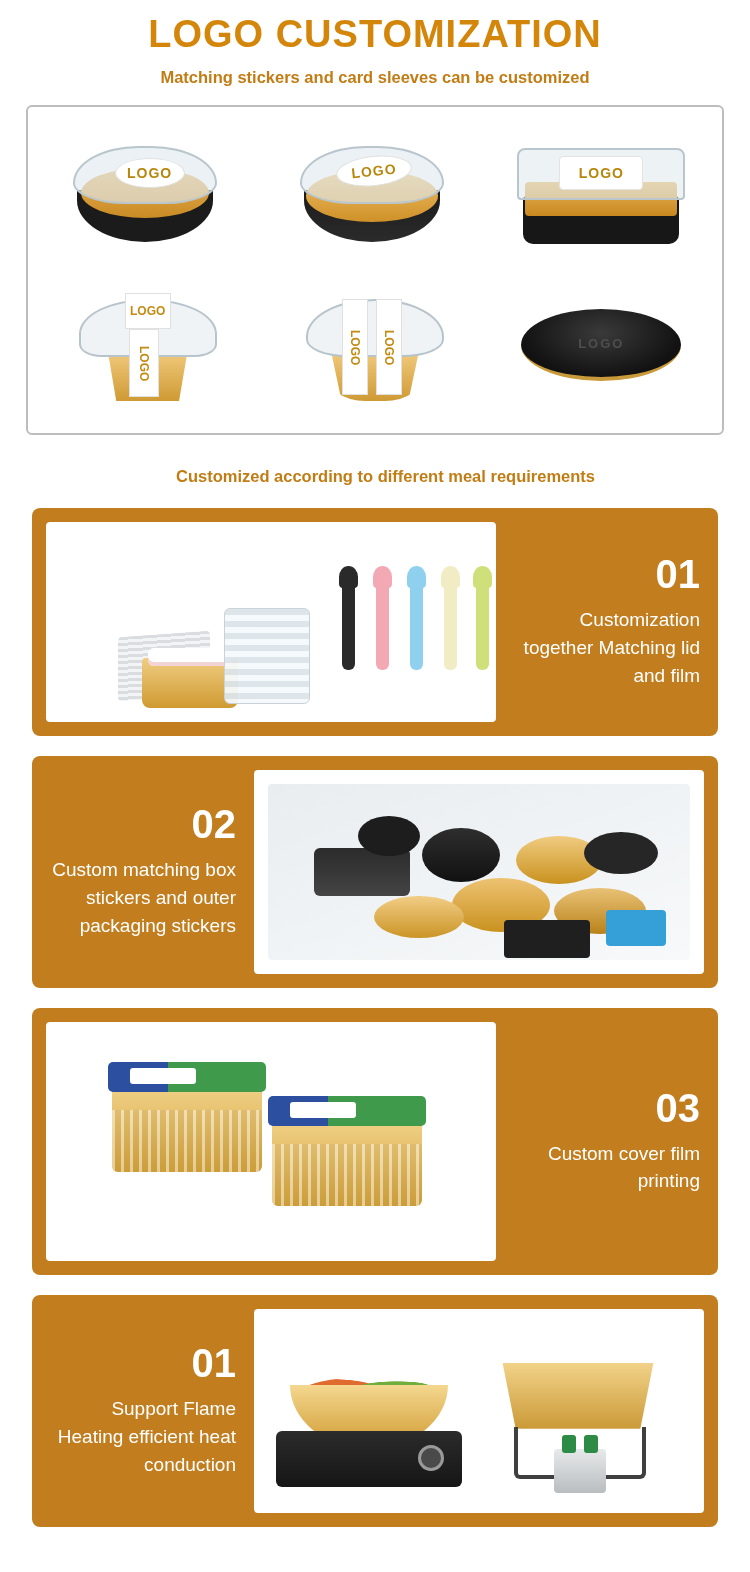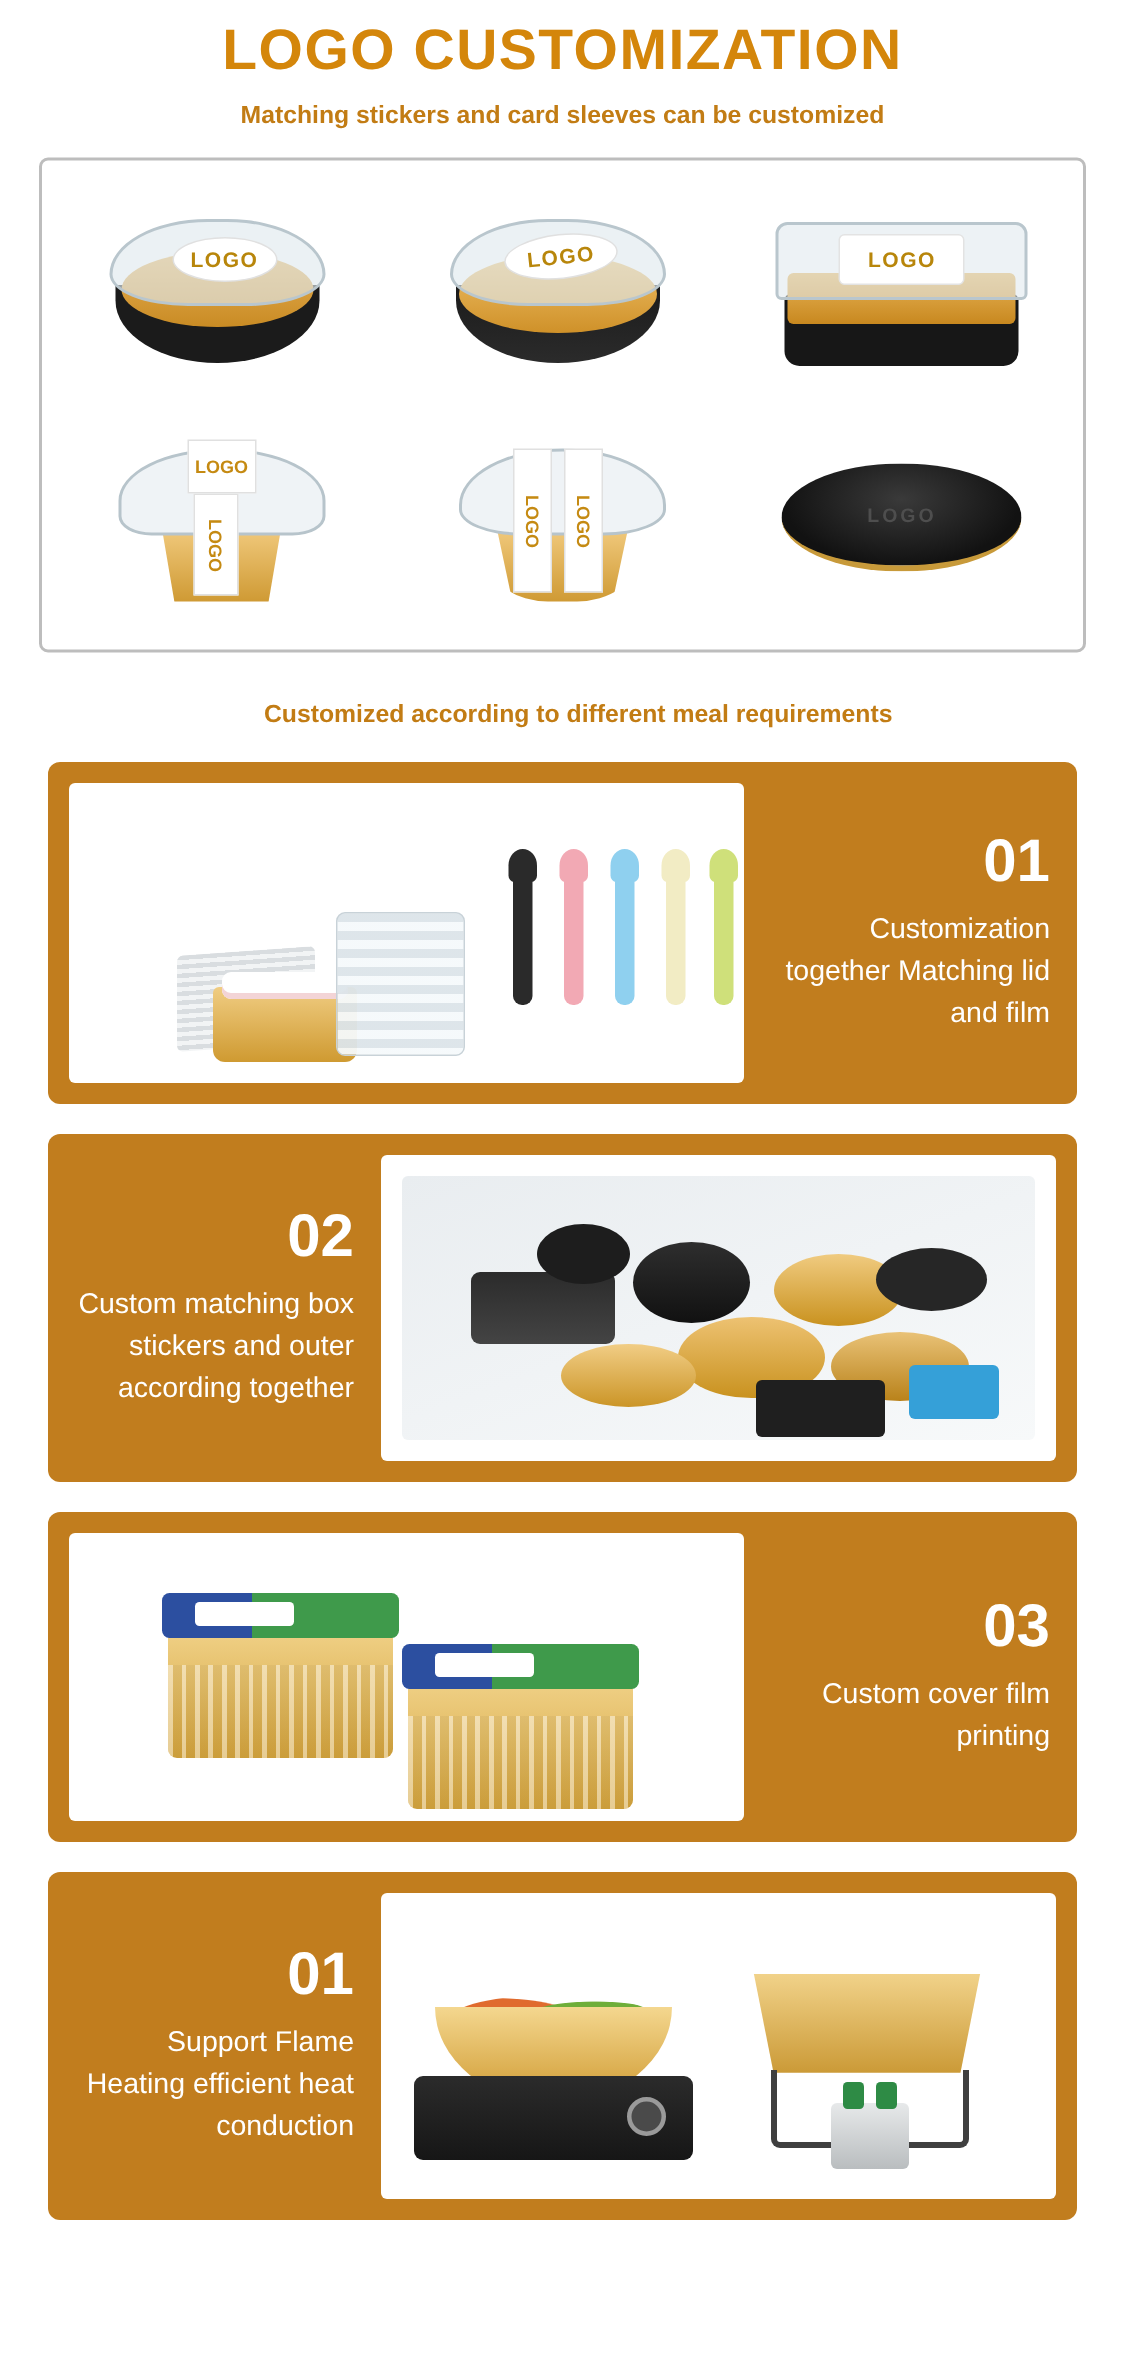--- a/index.html
+++ b/index.html
@@ -244,21 +244,21 @@
     font-weight: bold;
     line-height: 1;
     margin-bottom: 12px;
   }
   .card-desc {
     font-size: 19px;
     line-height: 1.45;
   }
   .card1 { height: 228px; }
   .card2 { height: 232px; }
-  .card3 { height: 220px; }
+  .card3 { height: 267px; }
   .card4 { height: 232px; }
 
   
   .art-stack {
     position: absolute; left: 72px; bottom: 24px;
     width: 92px; height: 64px;
     background: repeating-linear-gradient(#d9dde0 0 3px, #f2f4f5 3px 6px);
     border-radius: 4px;
     transform: skewY(-4deg);
   }
@@ -488,21 +488,21 @@
       <div class="pack-item" style="left:198px; top:108px; width:98px; height:54px; background:linear-gradient(#edc272,#c9921f);"></div>
       <div class="pack-item" style="left:262px; top:66px; width:86px; height:48px; background:linear-gradient(#f0cb80,#c9921f);"></div>
       <div class="pack-item" style="left:300px; top:118px; width:92px; height:46px; background:linear-gradient(#e9c277,#b9821a);"></div>
       <div class="pack-item" style="left:330px; top:62px; width:74px; height:42px; background:#262626;"></div>
       <div class="pack-item" style="left:120px; top:126px; width:90px; height:42px; background:linear-gradient(#f1cd85,#cb9527);"></div>
       <div class="pack-item" style="left:250px; top:150px; width:86px; height:38px; background:#1f1f1f; border-radius:4px;"></div>
       <div class="pack-item" style="left:352px; top:140px; width:60px; height:36px; background:#35a0d8; border-radius:4px;"></div>
     </div>
     <div class="card-text">
       <div class="card-num">02</div>
-      <div class="card-desc">Custom matching box stickers and outer according together</div>
+      <div class="card-desc">Custom matching box stickers and outer packaging stickers</div>
     </div>
   </div>
 
   <div class="card card3">
     <div class="card-photo">
       <div class="film-box" style="left:66px; top:58px;">
         <div class="film-top"></div>
         <div class="film-label"></div>
         <div class="ridges"></div>
       </div>

